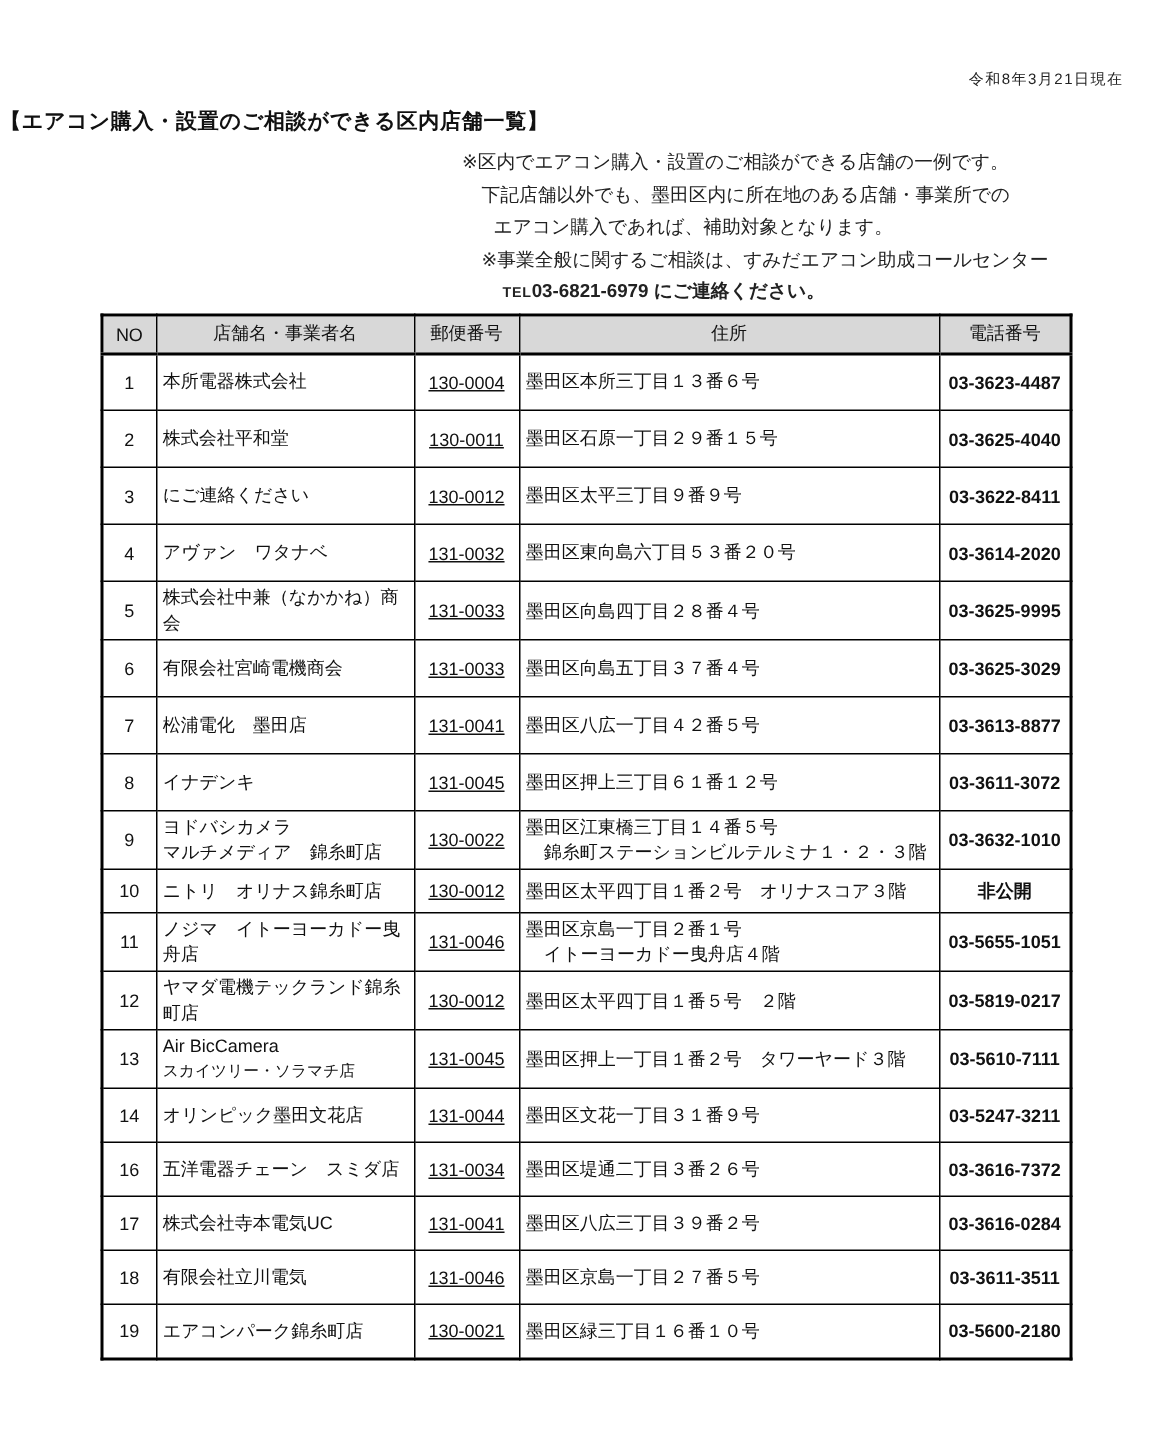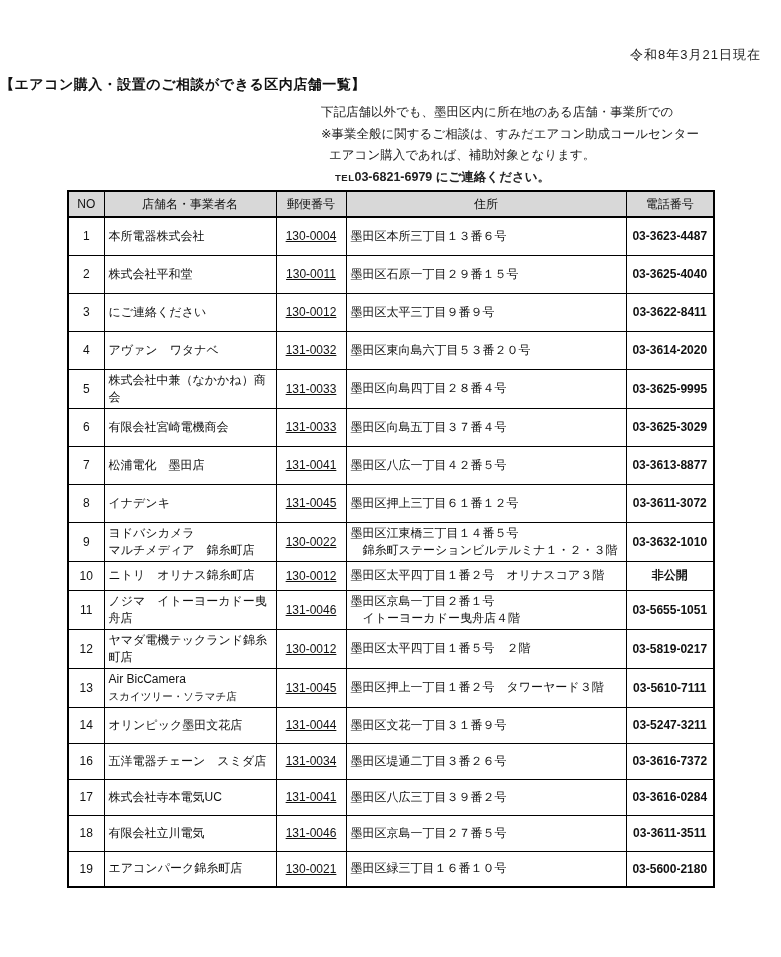--- a/index.html
+++ b/index.html
@@ -2,21 +2,21 @@
 <html lang="ja"><head>
 <meta charset="utf-8">
 <style>
   html,body{margin:0;padding:0;background:#ffffff;}
   .page{
     width:781px;height:957px;background:#ffffff;position:relative;
     font-family:"Liberation Sans","DejaVu Sans",sans-serif;
     color:#1a1a1a;box-sizing:border-box;padding-top:46px;overflow:hidden;
   }
   .date-note{
-    text-align:right;margin-right:20px;font-size:13px;color:#222;
+    text-align:right;margin-right:32px;font-size:10px;color:#222;
     letter-spacing:1px;
   }
   .page-title{
     text-align:left;font-size:14px;font-weight:bold;color:#111;
     margin-top:12px;letter-spacing:0.5px;
   }
   .notes{
     margin:8px 0 0 308px;font-size:12.5px;line-height:21.5px;color:#222;
   }
   .note-line.ind1{padding-left:13px;}
@@ -53,23 +53,24 @@
 </head>
 <body>
 
 <div class="page">
 
   <div class="date-note">令和8年3月21日現在</div>
 
   <div class="page-title">【エアコン購入・設置のご相談ができる区内店舗一覧】</div>
 
   <div class="notes">
+    <div class="note-line">※区内でエアコン購入・設置のご相談ができる店舗の一例です。</div>
     <div class="note-line ind1">下記店舗以外でも、墨田区内に所在地のある店舗・事業所での</div>
+    <div class="note-line ind2">エアコン購入であれば、補助対象となります。</div>
     <div class="note-line ind3">※事業全般に関するご相談は、すみだエアコン助成コールセンター</div>
-    <div class="note-line ind2">エアコン購入であれば、補助対象となります。</div>
     <div class="note-line ind4"><span class="tel-small">TEL</span><span>03-6821-6979 にご連絡ください。</span></div>
   </div>
 
   <table class="store-table">
     <colgroup>
       <col style="width:36px">
       <col style="width:172px">
       <col style="width:70px">
       <col style="width:280px">
       <col style="width:88px">

